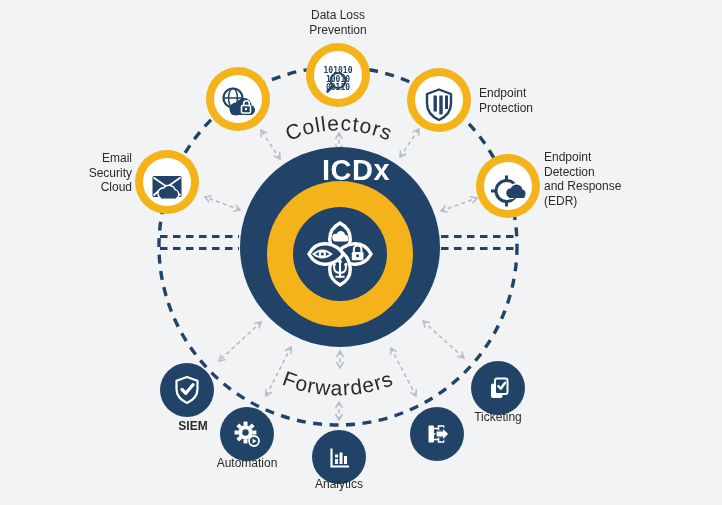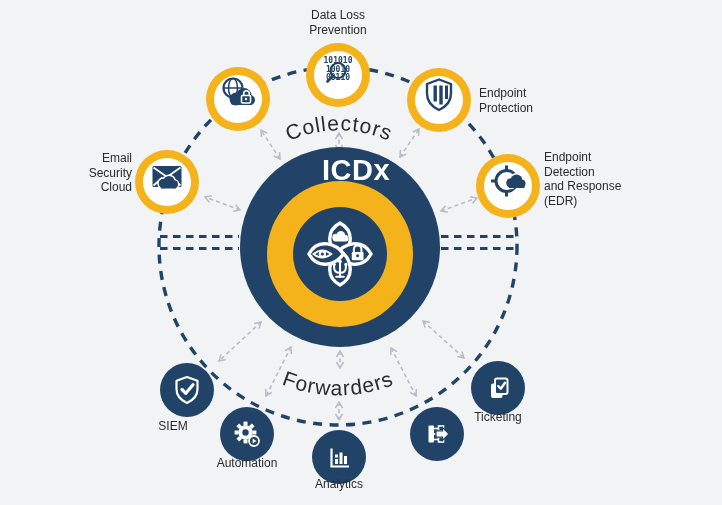--- a/index.html
+++ b/index.html
@@ -19,21 +19,21 @@
   .hub-title{position:absolute;left:16px;top:7px;width:100%;text-align:center;color:#fff;
        font-size:29px;font-weight:bold;letter-spacing:.5px;}
   .ring{position:absolute;left:27px;top:34px;width:146px;height:146px;border-radius:50%;
        background:var(--yellow);display:flex;align-items:center;justify-content:center;}
   .ring-in{width:94px;height:94px;border-radius:50%;background:var(--navy);
        display:flex;align-items:center;justify-content:center;}
   
   .cnode{position:absolute;width:64px;height:64px;border-radius:50%;background:var(--yellow);
        display:flex;align-items:center;justify-content:center;z-index:2;}
   .cnode .in{width:48px;height:48px;border-radius:50%;background:#fff;
-       display:flex;align-items:flex-start;justify-content:center;}
+       display:flex;align-items:flex-end;justify-content:center;}
   .fnode{position:absolute;width:54px;height:54px;border-radius:50%;background:var(--navy);
        display:flex;align-items:center;justify-content:center;z-index:2;}
   
   .lbl{position:absolute;z-index:3;font-size:12px;line-height:1.22;color:var(--text);
        white-space:pre-line;}
   .ta-c{text-align:center;} .ta-r{text-align:right;}
   
   .fn{fill:var(--navy);} .sn{stroke:var(--navy);} .fw{fill:#fff;} .sw{stroke:#fff;}
   .nf{fill:none;} .bin{font-family:"DejaVu Sans Mono",monospace;font-size:8px;font-weight:bold;fill:var(--navy);}
 </style>
@@ -272,18 +272,18 @@
 Prevention</div>
   <div class="lbl ta-r" style="right:590px;top:151px;width:90px;">Email
 Security
 Cloud</div>
   <div class="lbl" style="left:479px;top:86px;width:120px;">Endpoint
 Protection</div>
   <div class="lbl" style="left:544px;top:150px;width:130px;">Endpoint
 Detection
 and Response
 (EDR)</div>
-  <div class="lbl ta-c" style="left:133px;top:419px;width:80px;">SIEM</div>
+  <div class="lbl ta-c" style="left:153px;top:419px;width:80px;font-weight:bold;">SIEM</div>
   <div class="lbl ta-c" style="left:187px;top:456px;width:120px;">Automation</div>
   <div class="lbl ta-c" style="left:279px;top:477px;width:120px;text-align:center;">Analytics</div>
   <div class="lbl ta-c" style="left:438px;top:410px;width:120px;">Ticketing</div>
 
 </div>
 
 </body></html>

